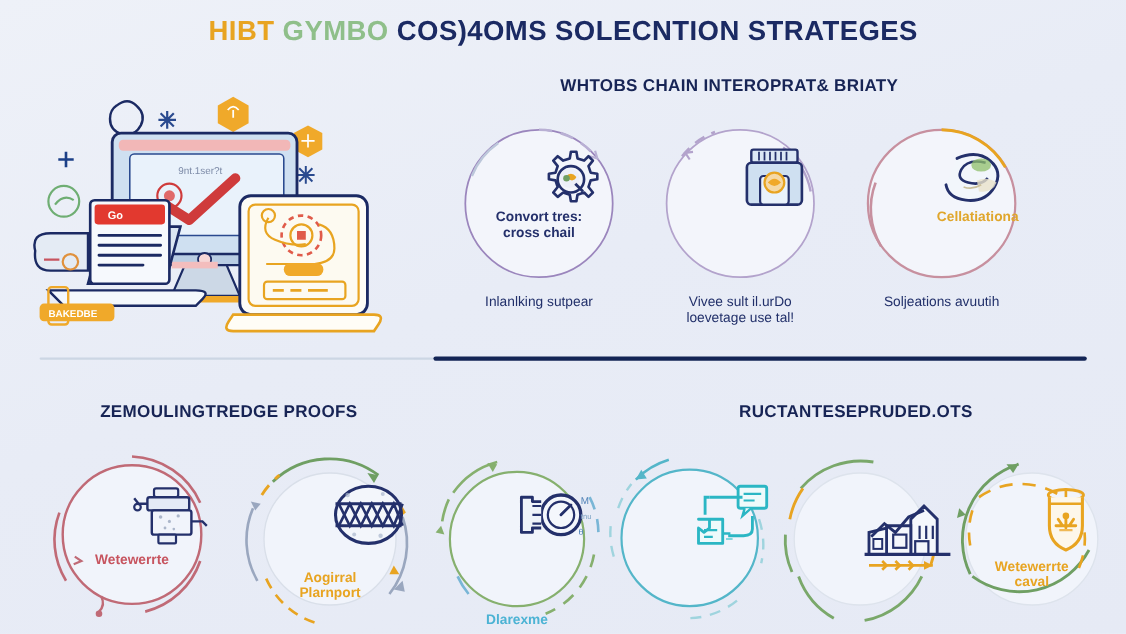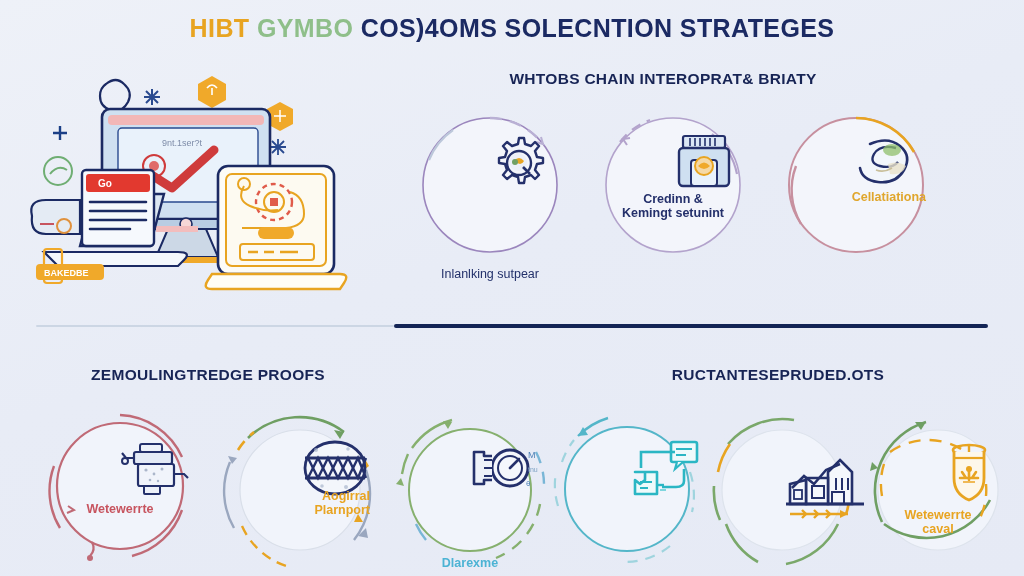--- a/index.html
+++ b/index.html
@@ -72,21 +72,21 @@
     left: 358px; top: 0;
     width: 594px; height: 4px;
     background: #132455;
     border-radius: 2px;
   }
 
   
   .hero {
     position: absolute;
     left: 22px;
-    top: 74px;
+    top: 86px;
     width: 360px;
     height: 225px;
   }
   .hero svg { display:block; }
 
   
   .node {
     position: absolute;
     text-align: center;
   }
@@ -227,20 +227,22 @@
           <g stroke="#24306b" stroke-width="2.4" fill="none" stroke-linejoin="round">
             <path d="M29 4 l5 0 l1 6 l6 2 l4 -4 l4 4 l-4 5 l2 6 l6 1 l0 5 l-6 1 l-2 6 l4 5 l-4 4 l-4 -4 l-6 2 l-1 6 l-5 0 l-1 -6 l-6 -2 l-5 4 l-4 -4 l4 -5 l-2 -6 l-6 -1 l0 -5 l6 -1 l2 -6 l-4 -5 l4 -4 l5 4 l6 -2 z"></path>
             <circle cx="29" cy="29" r="12"></circle>
           </g>
           <circle cx="28" cy="28" r="9" fill="#eceff8"></circle>
           <path d="M24 27 q5 -6 10 0 q-3 6 -10 0 z" fill="#e8a421"></path>
           <circle cx="25" cy="28" r="3" fill="#6f9f63"></circle>
           <path d="M33 33 l7 7" stroke="#24306b" stroke-width="2.6" fill="none"></path>
         </svg>
       </div>
+      <div class="node-inner-label" style="top:78px; color:#24306b;">Convort tres:
+cross chail</div>
     </div>
     <div class="node-caption" style="top:155px;">Inlanlking sutpear</div>
   </div>
 
   <div class="node" style="left:593px; top:112px; width:160px;">
     <div class="ring" style="width:146px;height:146px;">
       <svg width="146" height="146" viewBox="0 0 146 146">
         <circle cx="73" cy="73" r="67" fill="#f3f5fb" stroke="#b3a3cc" stroke-width="1.6"></circle>
         <path d="M20 30 a67 67 0 0 1 30 -22" fill="none" stroke="#b3a3cc" stroke-width="2.2" stroke-dasharray="10 7"></path>
         <path d="M112 22 a67 67 0 0 1 25 40" fill="none" stroke="#b3a3cc" stroke-width="2.2"></path>
@@ -252,43 +254,44 @@
           <rect x="10" y="4" width="42" height="12" rx="2" fill="#dbe7f5" stroke="#24306b" stroke-width="2.2"></rect>
           <g stroke="#24306b" stroke-width="1.6">
             <path d="M17 6 l0 8 M22 6 l0 8 M27 6 l0 8 M32 6 l0 8 M37 6 l0 8 M42 6 l0 8"></path>
           </g>
           <rect x="6" y="16" width="50" height="38" rx="4" fill="#cfe0f1" stroke="#24306b" stroke-width="2.4"></rect>
           <rect x="18" y="28" width="26" height="26" rx="3" fill="#e9f2fb" stroke="#24306b" stroke-width="2"></rect>
           <circle cx="31" cy="34" r="9" fill="#f5d9a6" stroke="#e8a421" stroke-width="2"></circle>
           <path d="M25 34 q6 -7 12 0 q-6 6 -12 0 z" fill="#f0a92a"></path>
         </svg>
       </div>
-      <div class="node-inner-label" style="top:80px; color:#24306b;">Credinn &amp;
-Kemingt setunint</div>
-    </div>
+    </div>
+    <div class="node-caption" style="top:155px;">Vivee sult il.urDo
+loevetage use tal!</div>
   </div>
 
   <div class="node" style="left:776px; top:112px; width:160px;">
     <div class="ring" style="width:146px;height:146px;text-align:right;">
       <svg width="146" height="146" viewBox="0 0 146 146">
         <circle cx="73" cy="73" r="67" fill="#f3f5fb" stroke="#c7909f" stroke-width="2"></circle>
         <path d="M73 6 a67 67 0 0 1 58 34" fill="none" stroke="#e8a421" stroke-width="2.6"></path>
         <path d="M18 112 a67 67 0 0 1 -5 -58" fill="none" stroke="#c7909f" stroke-width="2.4"></path>
       </svg>
       <div class="node-icon" style="top:22px;">
         <svg width="62" height="54" viewBox="0 0 62 54">
           <path d="M14 10 q18 -8 30 2 q12 10 4 24 q-8 14 -26 12 q-16 -2 -18 -14" fill="#f2f6fb" stroke="#24306b" stroke-width="2.6" stroke-linecap="round"></path>
           <path d="M40 14 q-16 -4 -22 6 q-5 9 6 12 q12 3 18 -4" fill="none" stroke="#24306b" stroke-width="2.4"></path>
           <ellipse cx="36" cy="16" rx="9" ry="6" fill="#8fbf6b" opacity="0.75"></ellipse>
           <path d="M32 30 q10 -4 18 2 q-4 10 -16 8" fill="#e8e2cb" opacity="0.8"></path>
           <path d="M20 36 q8 3 16 -2" fill="none" stroke="#c9bf9a" stroke-width="1.6"></path>
         </svg>
       </div>
       <div class="node-inner-label" style="top:78px; color:#e0a62c;">Cellatiationa</div>
     </div>
+    <div class="node-caption" style="top:155px;">Soljeations avuutih</div>
   </div>
 
   <div class="divider-wrap">
     <div class="divider-left"></div>
     <div class="divider-right"></div>
   </div>
 
   <div class="section-heading" id="heading-zk">ZEMOULINGTREDGE PROOFS</div>
   <div class="section-heading" id="heading-other">RUCTANTESEPRUDED.OTS</div>
 
@@ -347,21 +350,21 @@
           <path d="M8 20 l10 20 l10 -20 l10 20 l10 -20 l10 20 l8 -20" fill="none" stroke="#24306b" stroke-width="2.4"></path>
           <path d="M8 40 l10 -20 l10 20 l10 -20 l10 20 l10 -20 l8 20" fill="none" stroke="#24306b" stroke-width="2.4"></path>
           <g fill="#aab7cd" opacity="0.7">
             <circle cx="16" cy="12" r="2"></circle>
               <circle cx="48" cy="11" r="1.8"></circle>
             <circle cx="22" cy="48" r="1.8"></circle>
               <circle cx="46" cy="49" r="2"></circle>
           </g>
         </svg>
       </div>
-      <div class="node-inner-label" style="top:79px; color:#e8a421;text-align:right;">Aogirral
+      <div class="node-inner-label" style="top:108px; color:#e8a421;">Aogirral
 Plarnport</div>
     </div>
   </div>
 
   <div class="node" style="left:392px; top:412px; width:156px;">
     <div class="ring" style="width:156px;height:156px;">
       <svg width="156" height="156" viewBox="0 0 156 156">
         <circle cx="78" cy="78" r="61" fill="#f1f4fb" stroke="#86b06e" stroke-width="2"></circle>
         <path d="M20 36 a72 72 0 0 1 40 -28" fill="none" stroke="#86b06e" stroke-width="2.4"></path>
         <path d="M60 10 l-9 -1 l5 8" fill="#86b06e"></path>

